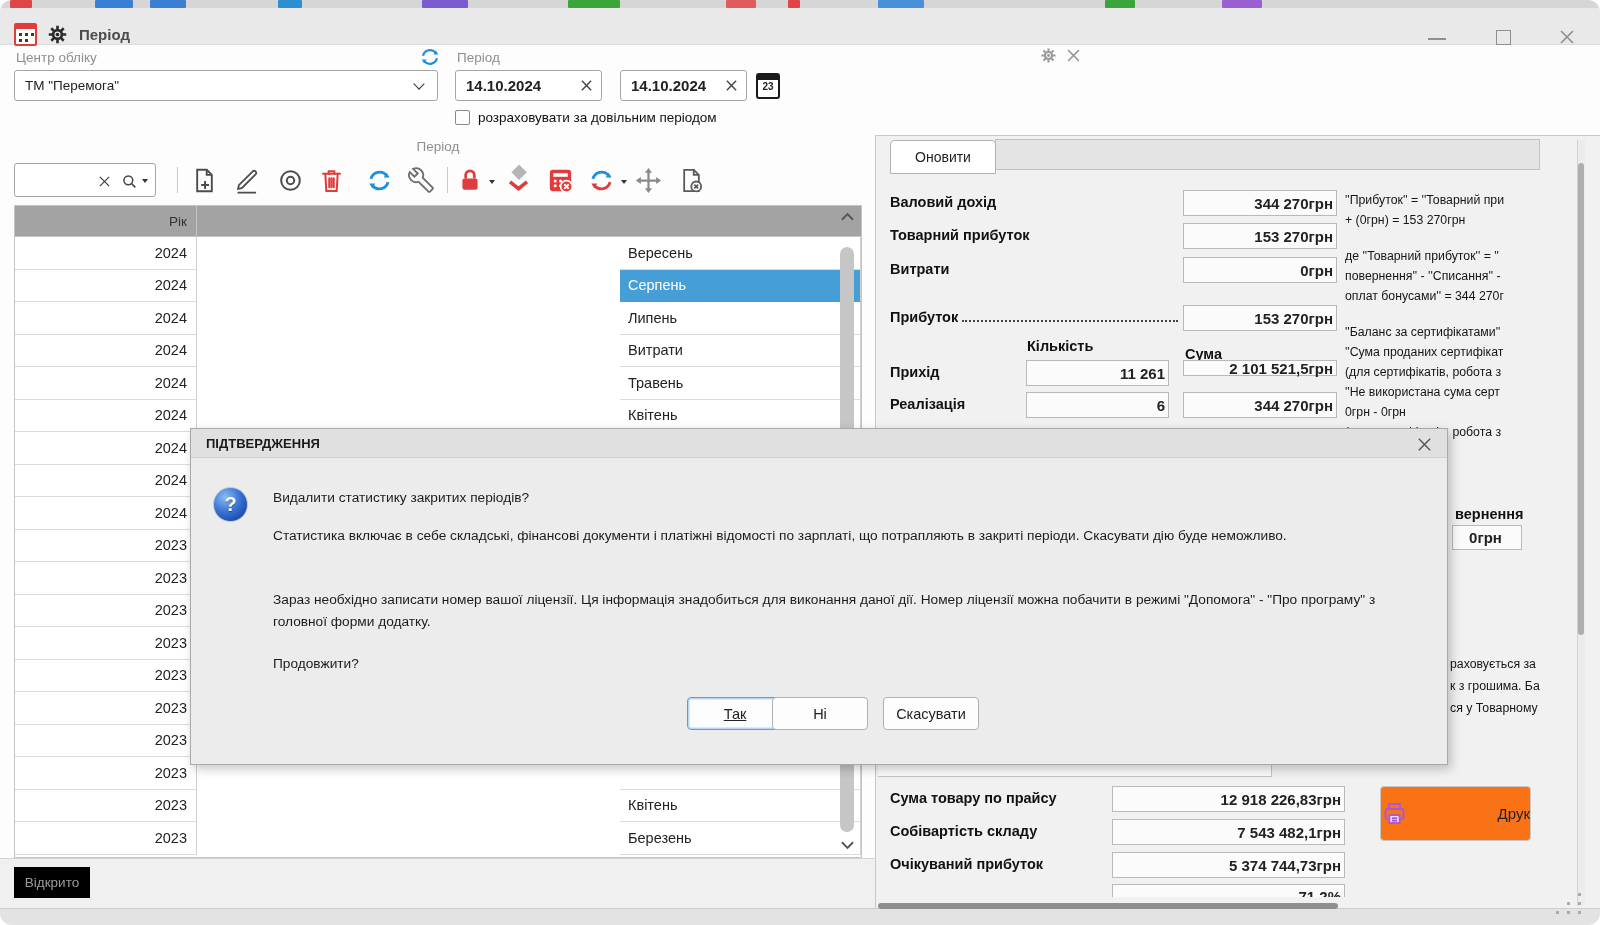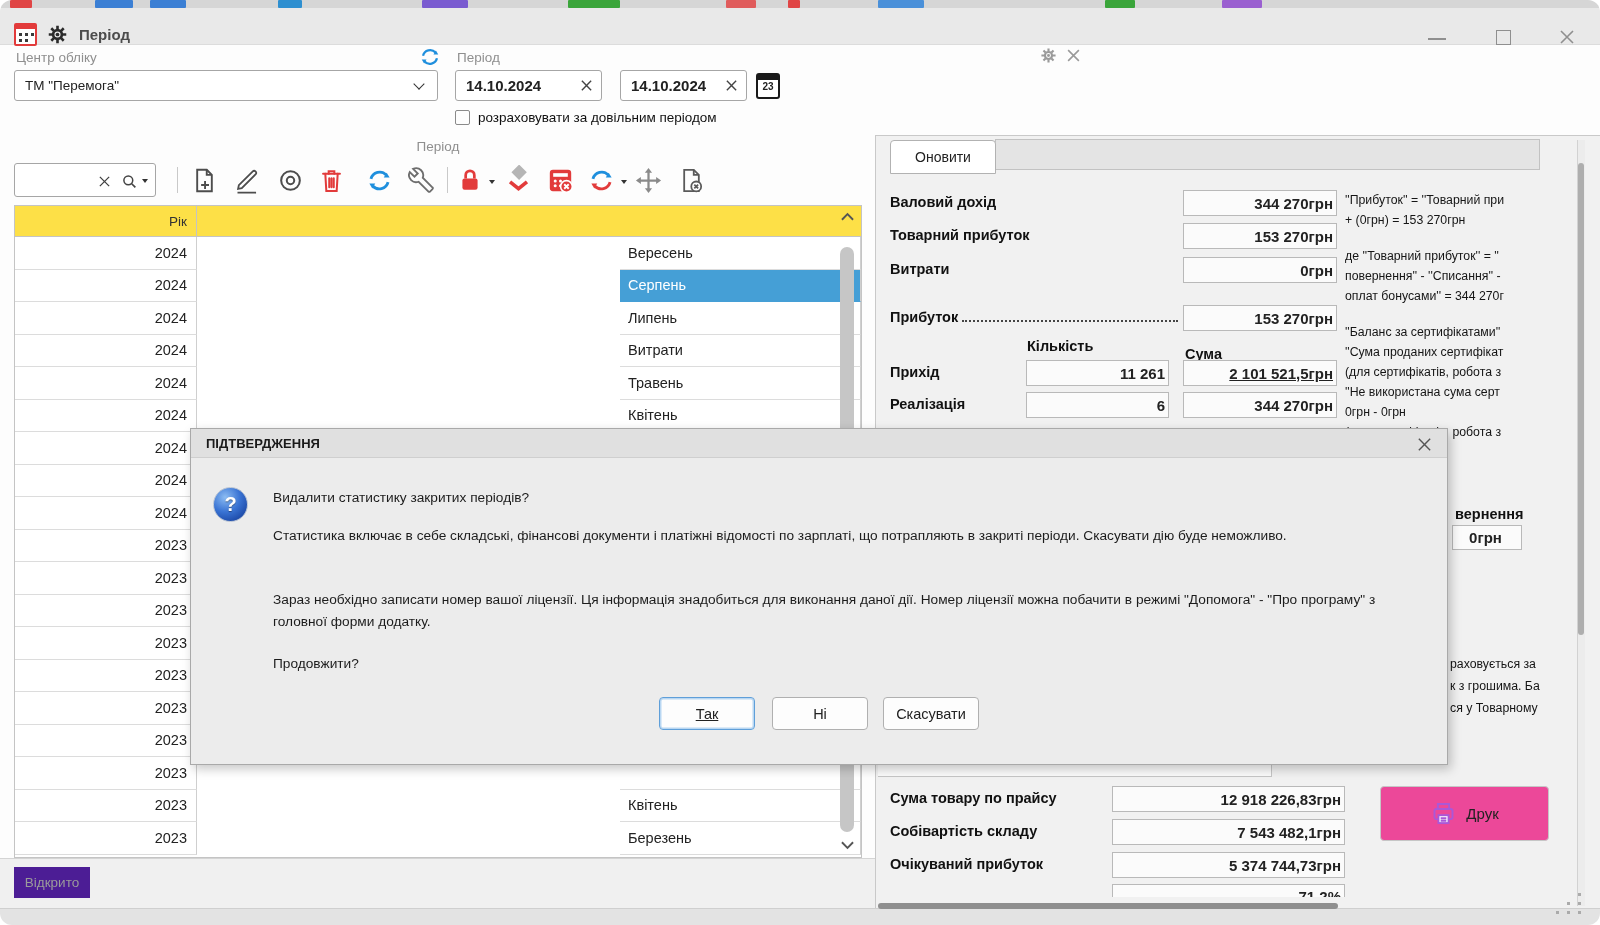--- a/index.html
+++ b/index.html
@@ -26,47 +26,47 @@
   #calendar-btn{width:24px;height:26px;border:2px solid #1a1a1a;border-radius:3px;background:#fff;}
   #calendar-btn .top{position:absolute;left:0;top:0;width:100%;height:5px;background:#1a1a1a;}
   #calendar-btn .num{position:absolute;left:0;top:6px;width:100%;text-align:center;font-size:10px;font-weight:bold;}
   .checkbox{width:15px;height:15px;border:1px solid #8a8a8a;background:#fdfdfd;border-radius:2px;}
   
   #searchbox{left:14px;top:163px;width:142px;height:34px;background:#fff;border:1px solid #a6a6a6;border-radius:3px;}
   .tsep{width:1px;background:#c9c9c9;top:167px;height:26px;}
   .caret-down{width:0;height:0;border-left:3.5px solid transparent;border-right:3.5px solid transparent;border-top:4.5px solid #333;}
   
   #tbl{left:14px;top:205px;width:848px;height:653px;background:#fff;border:1px solid #c4c4c4;}
-  #tbl-head{display:flex;height:31px;background:#fde047;border-bottom:1px solid #c4c4c4;font-size:13.5px;color:#333;}
+  #tbl-head{display:flex;height:31px;background:#a3a3a3;border-bottom:1px solid #c4c4c4;font-size:13.5px;color:#333;}
   .hc{display:flex;align-items:center;border-right:1px solid #c4c4c4;height:100%;}
   .hc.year{width:182px;justify-content:flex-end;padding-right:9px;}
   .hc.month{width:241px;padding-left:8px;}
   .trow{display:flex;height:32.5px;font-size:14.5px;justify-content:space-between;}
   .trow .cell{border-right:1px solid #cfcfcf;border-bottom:1px solid #dcdcdc;display:flex;align-items:center;height:100%;}
   .cell.year{width:182px;justify-content:flex-end;padding-right:9px;}
   .cell.month{width:241px;padding-left:8px;}
   .trow.sel .cell.month{background:#459fd6;color:#fff;border-bottom-color:#459fd6;}
   .scroll-thumb{background:#c6c6c6;border-radius:7px;}
   
   #statusbar{left:0;top:858px;width:875px;height:50px;background:#f0f0f0;border-top:1px solid #d4d4d4;}
-  #status-chip{left:14px;top:867px;width:76px;height:31px;background:#4c1d95;color:#9b9b9b;font-size:13.5px;display:flex;align-items:center;justify-content:center;}
+  #status-chip{left:14px;top:867px;width:76px;height:31px;background:#000000;color:#9b9b9b;font-size:13.5px;display:flex;align-items:center;justify-content:center;}
   #bottom-band{left:0;top:908px;width:1600px;height:17px;background:#e3e3e3;border-top:1px solid #cfcfcf;}
   
   #rpanel{left:875px;top:135px;width:725px;height:773px;background:#f1f1f1;border-left:1px solid #c9c9c9;border-top:1px solid #c9c9c9;}
   #tab-strip{left:995px;top:139px;width:545px;height:31px;background:#e4e4e4;border:1px solid #c2c2c2;}
   #tab-update{left:890px;top:140px;width:106px;height:34px;background:#fff;border:1px solid #b2b2b2;border-radius:4px 4px 0 0;display:flex;align-items:center;justify-content:center;font-size:14px;z-index:3;}
   .rlabel{font-size:14.5px;font-weight:bold;color:#111;white-space:nowrap;}
   .field{background:#fbfbfb;border:1px solid #b9b9b9;display:flex;align-items:center;justify-content:flex-end;font-weight:bold;font-size:15px;padding-right:3px;white-space:nowrap;}
   .note-line{font-size:12.3px;color:#151515;white-space:nowrap;overflow:hidden;height:20px;line-height:20px;}
   .note-blank{height:16px;}
   #notes-col{left:1345px;top:190px;width:196px;overflow:hidden;}
   #notes-lower{left:1450px;top:653px;width:91px;overflow:hidden;}
   #notes-lower .note-line{height:22px;line-height:22px;}
   .dotted-leader{border-bottom:2px dotted #444;height:1px;}
-  #print-btn{left:1380px;top:786px;width:169px;height:55px;background:#ec4899;border:1px solid #c6c6c6;border-radius:4px;display:flex;align-items:center;justify-content:center;gap:9px;font-size:15px;}
+  #print-btn{left:1380px;top:786px;width:151px;height:55px;background:#f97316;border:1px solid #c6c6c6;border-radius:4px;display:flex;align-items:center;justify-content:space-between;gap:9px;font-size:15px;}
   
   #dialog{left:190px;top:428px;width:1258px;height:337px;background:#ececec;border:1px solid #a9a9a9;box-shadow:3px 4px 10px rgba(0,0,0,0.22);z-index:60;}
   #dialog-titlebar{position:absolute;left:0;top:0;width:100%;height:29px;background:#e0e0e0;border-bottom:1px solid #cfcfcf;display:flex;align-items:center;padding-left:15px;}
   #dialog-title{font-size:13px;font-weight:bold;color:#1a1a1a;}
   #dialog-q-icon{position:absolute;left:22px;top:58px;width:35px;height:35px;border-radius:50%;
      background:radial-gradient(circle at 34% 28%, #8cbcf2 0%, #3a74d4 45%, #1d4aa8 80%, #143a8c 100%);
      border:1.5px solid #b9c4d4;display:flex;align-items:center;justify-content:center;
      color:#fff;font-size:20px;font-weight:bold;text-shadow:0 1px 1px rgba(0,0,0,.4);}
   .dlg-text{position:absolute;left:82px;font-size:13.7px;color:#1c1c1c;line-height:22px;width:1125px;}
   .dlg-btn{position:absolute;top:268px;width:96px;height:33px;background:#fdfdfd;border:1px solid #b0b0b0;border-radius:4px;display:flex;align-items:center;justify-content:center;font-size:14.5px;color:#222;}
@@ -396,21 +396,21 @@
 
   <span class="abs rlabel" style="left:890px;top:309px;">Прибуток</span>
   <span class="abs dotted-leader" style="left:962px;top:320px;width:216px;"></span>
   <div class="abs field" style="left:1183px;top:305px;width:154px;height:26px;">153 270грн</div>
 
   <span class="abs rlabel" style="left:1027px;top:338px;">Кількість</span>
   <span class="abs rlabel" style="left:1185px;top:338px;margin-top:8px;">Сума</span>
 
   <span class="abs rlabel" style="left:890px;top:364px;">Прихід</span>
   <div class="abs field" style="left:1026px;top:360px;width:143px;height:26px;">11 261</div>
-  <div class="abs field" style="left:1183px;top:360px;width:154px;height:26px;text-decoration:underline;">2 101 521,5грн</div>
+  <div class="abs field" style="left:1183px;top:360px;width:154px;height:16px;">2 101 521,5грн</div>
   <span class="abs rlabel" style="left:890px;top:396px;">Реалізація</span>
   <div class="abs field" style="left:1026px;top:392px;width:143px;height:26px;">6</div>
   <div class="abs field" style="left:1183px;top:392px;width:154px;height:26px;">344 270грн</div>
 
   <div class="abs" id="notes-col">
       <div class="note-line">''Прибуток'' = ''Товарний при</div>
       <div class="note-line">+ (0грн) = 153 270грн</div>
       <div class="note-blank"></div>
       <div class="note-line">де ''Товарний прибуток'' = ''</div>
       <div class="note-line">повернення'' - ''Списання'' -</div>
@@ -475,18 +475,18 @@
           </svg>
       </span>
     </div>
     <div id="dialog-q-icon">
       <span>?</span>
     </div>
     <div class="dlg-text" style="top:58px;">Видалити статистику закритих періодів?</div>
     <div class="dlg-text" style="top:96px;">Статистика включає в себе складські, фінансові документи і платіжні відомості по зарплаті, що потрапляють в закриті періоди. Скасувати дію буде неможливо.</div>
     <div class="dlg-text" style="top:160px;">Зараз необхідно записати номер вашої ліцензії. Ця інформація знадобиться для виконання даної дії. Номер ліцензії можна побачити в режимі "Допомога" - "Про програму" з головної форми додатку.</div>
     <div class="dlg-text" style="top:224px;">Продовжити?</div>
-    <div class="dlg-btn focus" style="left:468px;text-decoration:underline;">Так</div>
+    <div class="dlg-btn focus" style="left:496px;text-decoration:underline;">Так</div>
     <div class="dlg-btn" style="left:581px;">Ні</div>
     <div class="dlg-btn" style="left:692px;">Скасувати</div>
   </div>
 
 </div>
 
 </body></html>

